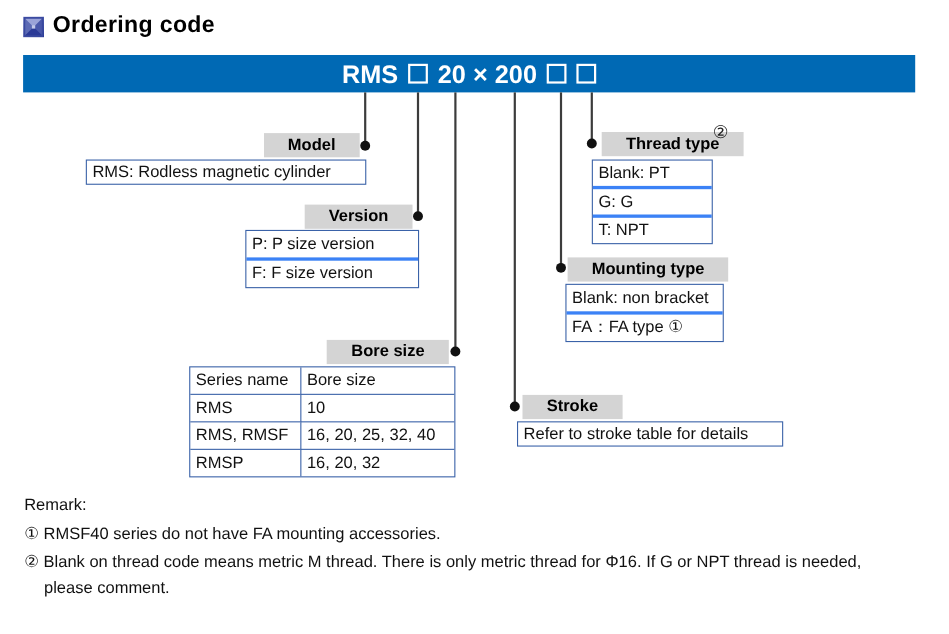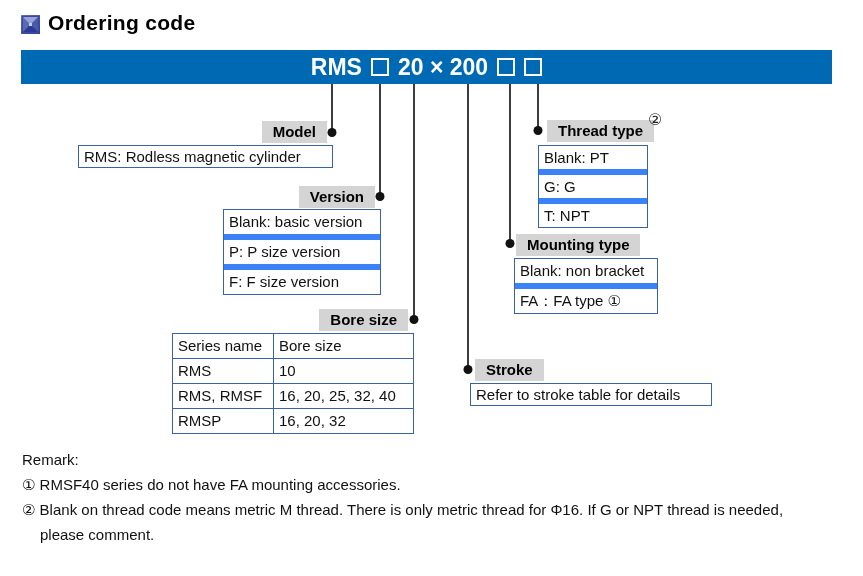--- a/index.html
+++ b/index.html
@@ -35,35 +35,35 @@
   .vline::after {
     content:""; position:absolute; left:50%; bottom:-4px;
     transform:translateX(-50%);
     width:9px; height:9px; border-radius:50%; background:#111;
   }
 
   
   .glabel {
     position:absolute; background:#d4d4d4; color:#000;
     font-size:15px; font-weight:bold; height:22px; line-height:22px;
-    padding:0 11px; white-space:nowrap;
+    padding:0 22px; white-space:nowrap;
   }
   .note-ref {
     position:absolute; font-size:16px; color:#222;
   }
 
   
   .bluebox {
     position:absolute; border:1px solid #3a62a8; background:#fff;
     font-size:15px; color:#111; box-sizing:border-box;
   }
   .one-line { line-height:21px; padding:0 16px 0 5px; white-space:nowrap; }
 
   .vrow { height:23px; line-height:23px; padding-left:5px;
-          border-bottom:6px solid #3b82f6; white-space:nowrap; }
+          border-bottom:3px solid #3b82f6; white-space:nowrap; }
   .vrow:last-child { border-bottom:none; }
   .vrow.h24 { height:24px; line-height:24px; }
 
   .bore-grid { display:grid; grid-template-columns:100px 1fr; }
   .bore-cell {
     height:24px; line-height:24px; padding-left:5px;
     border-bottom:1px solid #3a62a8; white-space:nowrap;
   }
   .bore-cell.col2 { border-left:1px solid #3a62a8; }
   .bore-cell.lastrow { border-bottom:none; }
@@ -104,21 +104,20 @@
 <div class="vline" style="left:413px; top:84px; height:236px;"></div>
 <div class="vline" style="left:467px; top:84px; height:286px;"></div>
 <div class="vline" style="left:509px; top:84px; height:160px;"></div>
 <div class="vline" style="left:537px; top:84px; height:47px;"></div>
 
 <div class="glabel" style="right:536px; top:121px;">Model</div>
 <div class="bluebox one-line" style="left:78px; top:145px; width:255px; height:23px;">RMS: Rodless magnetic cylinder</div>
 
 <div class="glabel" style="right:488px; top:186px;">Version</div>
 <div class="bluebox" style="left:223px; top:209px; width:158px;">
-  <div class="vrow h24">Blank: basic version</div>
   <div class="vrow h24">P: P size version</div>
   <div class="vrow h24">F: F size version</div>
 </div>
 
 <div class="glabel" style="left:547px; top:120px;">Thread type</div>
 <div class="note-ref" style="left:648px; top:110px;">②</div>
 <div class="bluebox" style="left:538px; top:145px; width:110px;">
   <div class="vrow">Blank: PT</div>
   <div class="vrow">G: G</div>
   <div class="vrow">T: NPT</div>

